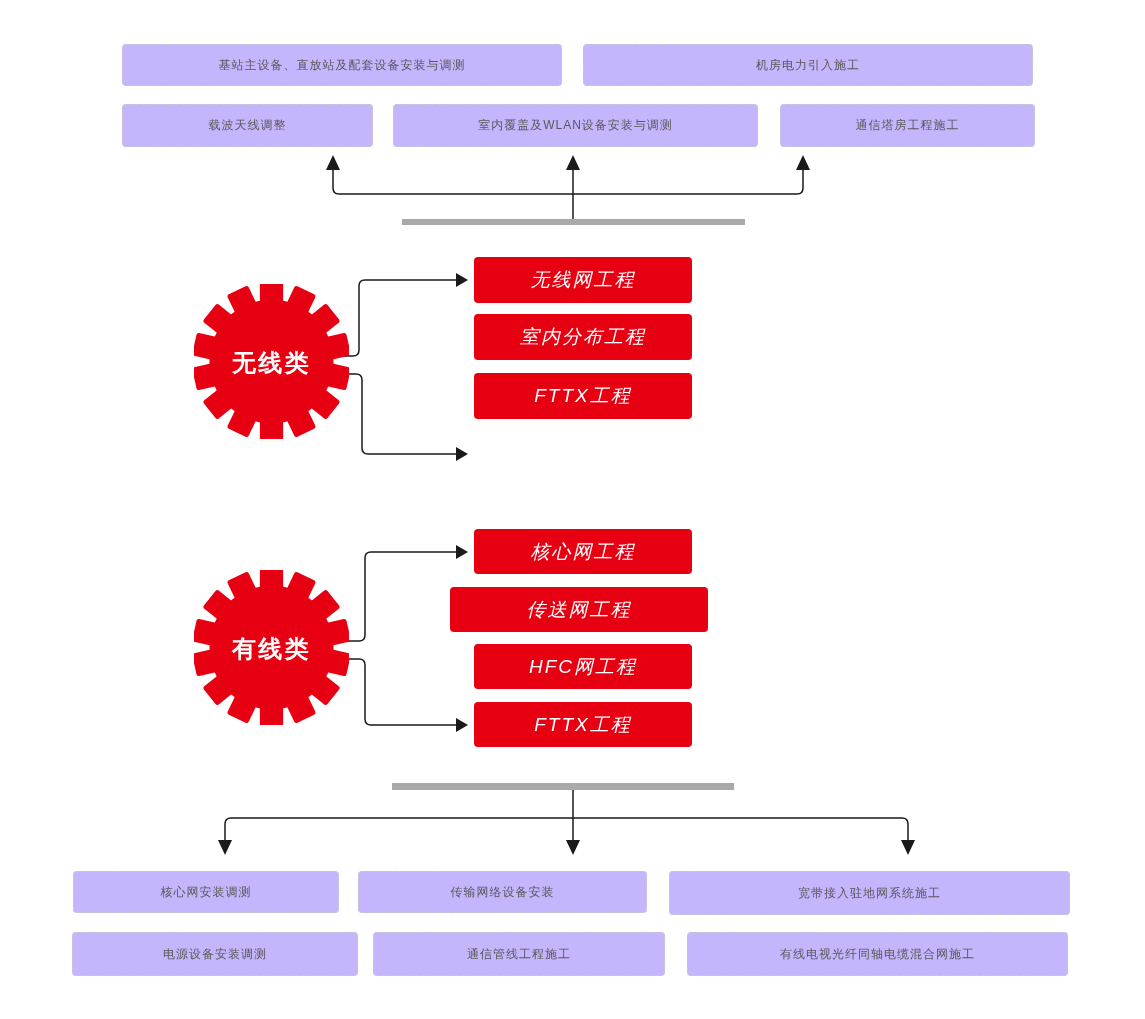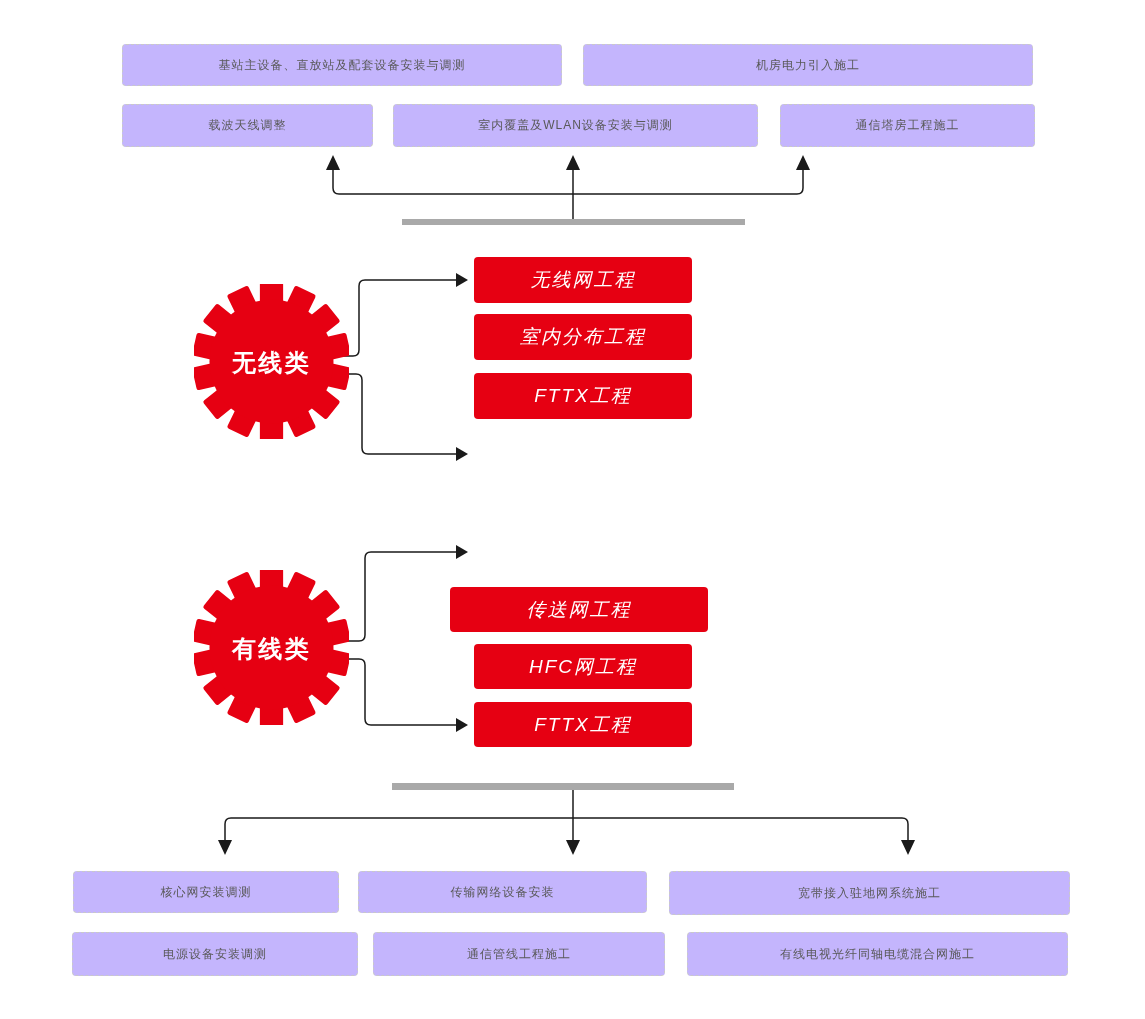--- a/index.html
+++ b/index.html
@@ -107,20 +107,21 @@
         <rect x="-15" y="-102" width="30" height="32" rx="3" transform="rotate(102.85714285714286)"></rect>
         <rect x="-15" y="-102" width="30" height="32" rx="3" transform="rotate(77.14285714285714)"></rect>
         <rect x="-15" y="-102" width="30" height="32" rx="3" transform="rotate(51.42857142857143)"></rect>
         <rect x="-15" y="-102" width="30" height="32" rx="3" transform="rotate(25.714285714285715)"></rect>
         <rect x="-15" y="-102" width="30" height="32" rx="3" transform="rotate(0)"></rect>
         <circle r="80"></circle>
       </g>
     <text x="0" y="1">有线类</text>
   </svg>
 
+  <div class="rbox" style="left:474px;top:529px;width:218px;height:45px">核心网工程</div>
   <div class="rbox" style="left:450px;top:587px;width:258px;height:45px">传送网工程</div>
   <div class="rbox" style="left:474px;top:644px;width:218px;height:45px">HFC网工程</div>
   <div class="rbox" style="left:474px;top:702px;width:218px;height:45px">FTTX工程</div>
 
   <div class="dbox" style="left:73px;top:871px;width:266px;height:42px">核心网安装调测</div>
   <div class="dbox" style="left:358px;top:871px;width:289px;height:42px">传输网络设备安装</div>
   <div class="dbox" style="left:669px;top:871px;width:401px;height:44px">宽带接入驻地网系统施工</div>
   <div class="dbox" style="left:72px;top:932px;width:286px;height:44px">电源设备安装调测</div>
   <div class="dbox" style="left:373px;top:932px;width:292px;height:44px">通信管线工程施工</div>
   <div class="dbox" style="left:687px;top:932px;width:381px;height:44px">有线电视光纤同轴电缆混合网施工</div>

